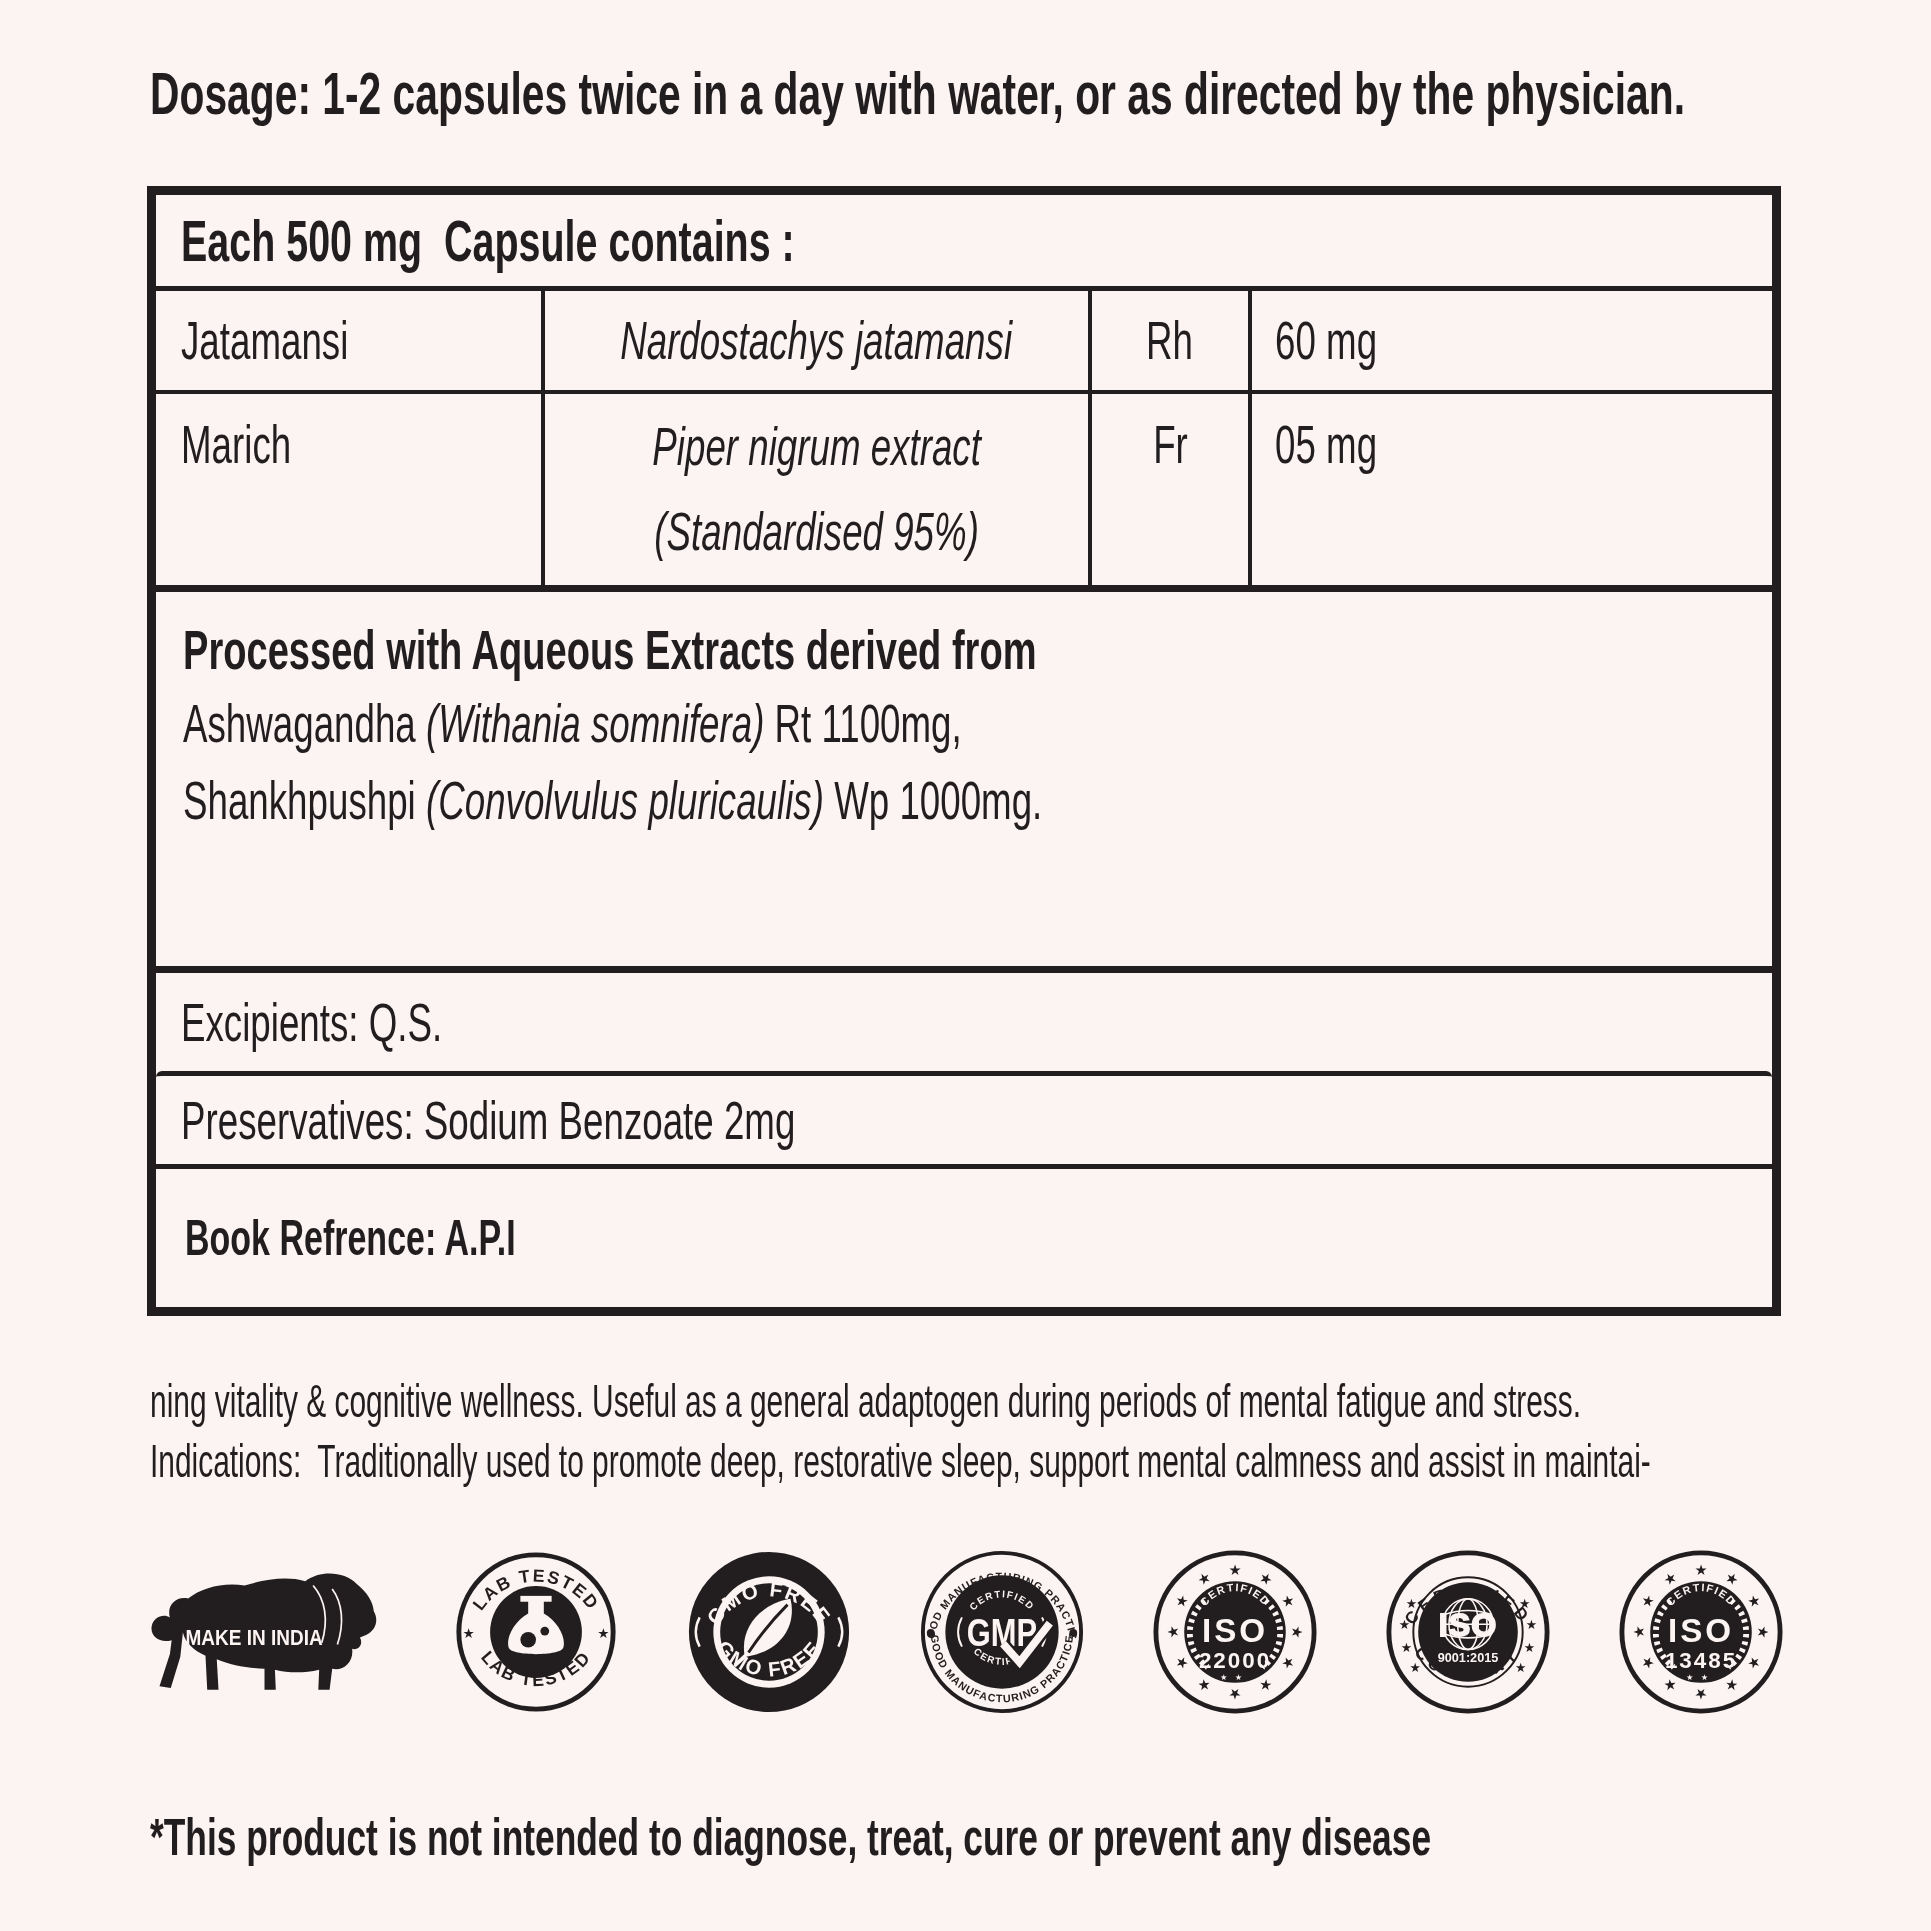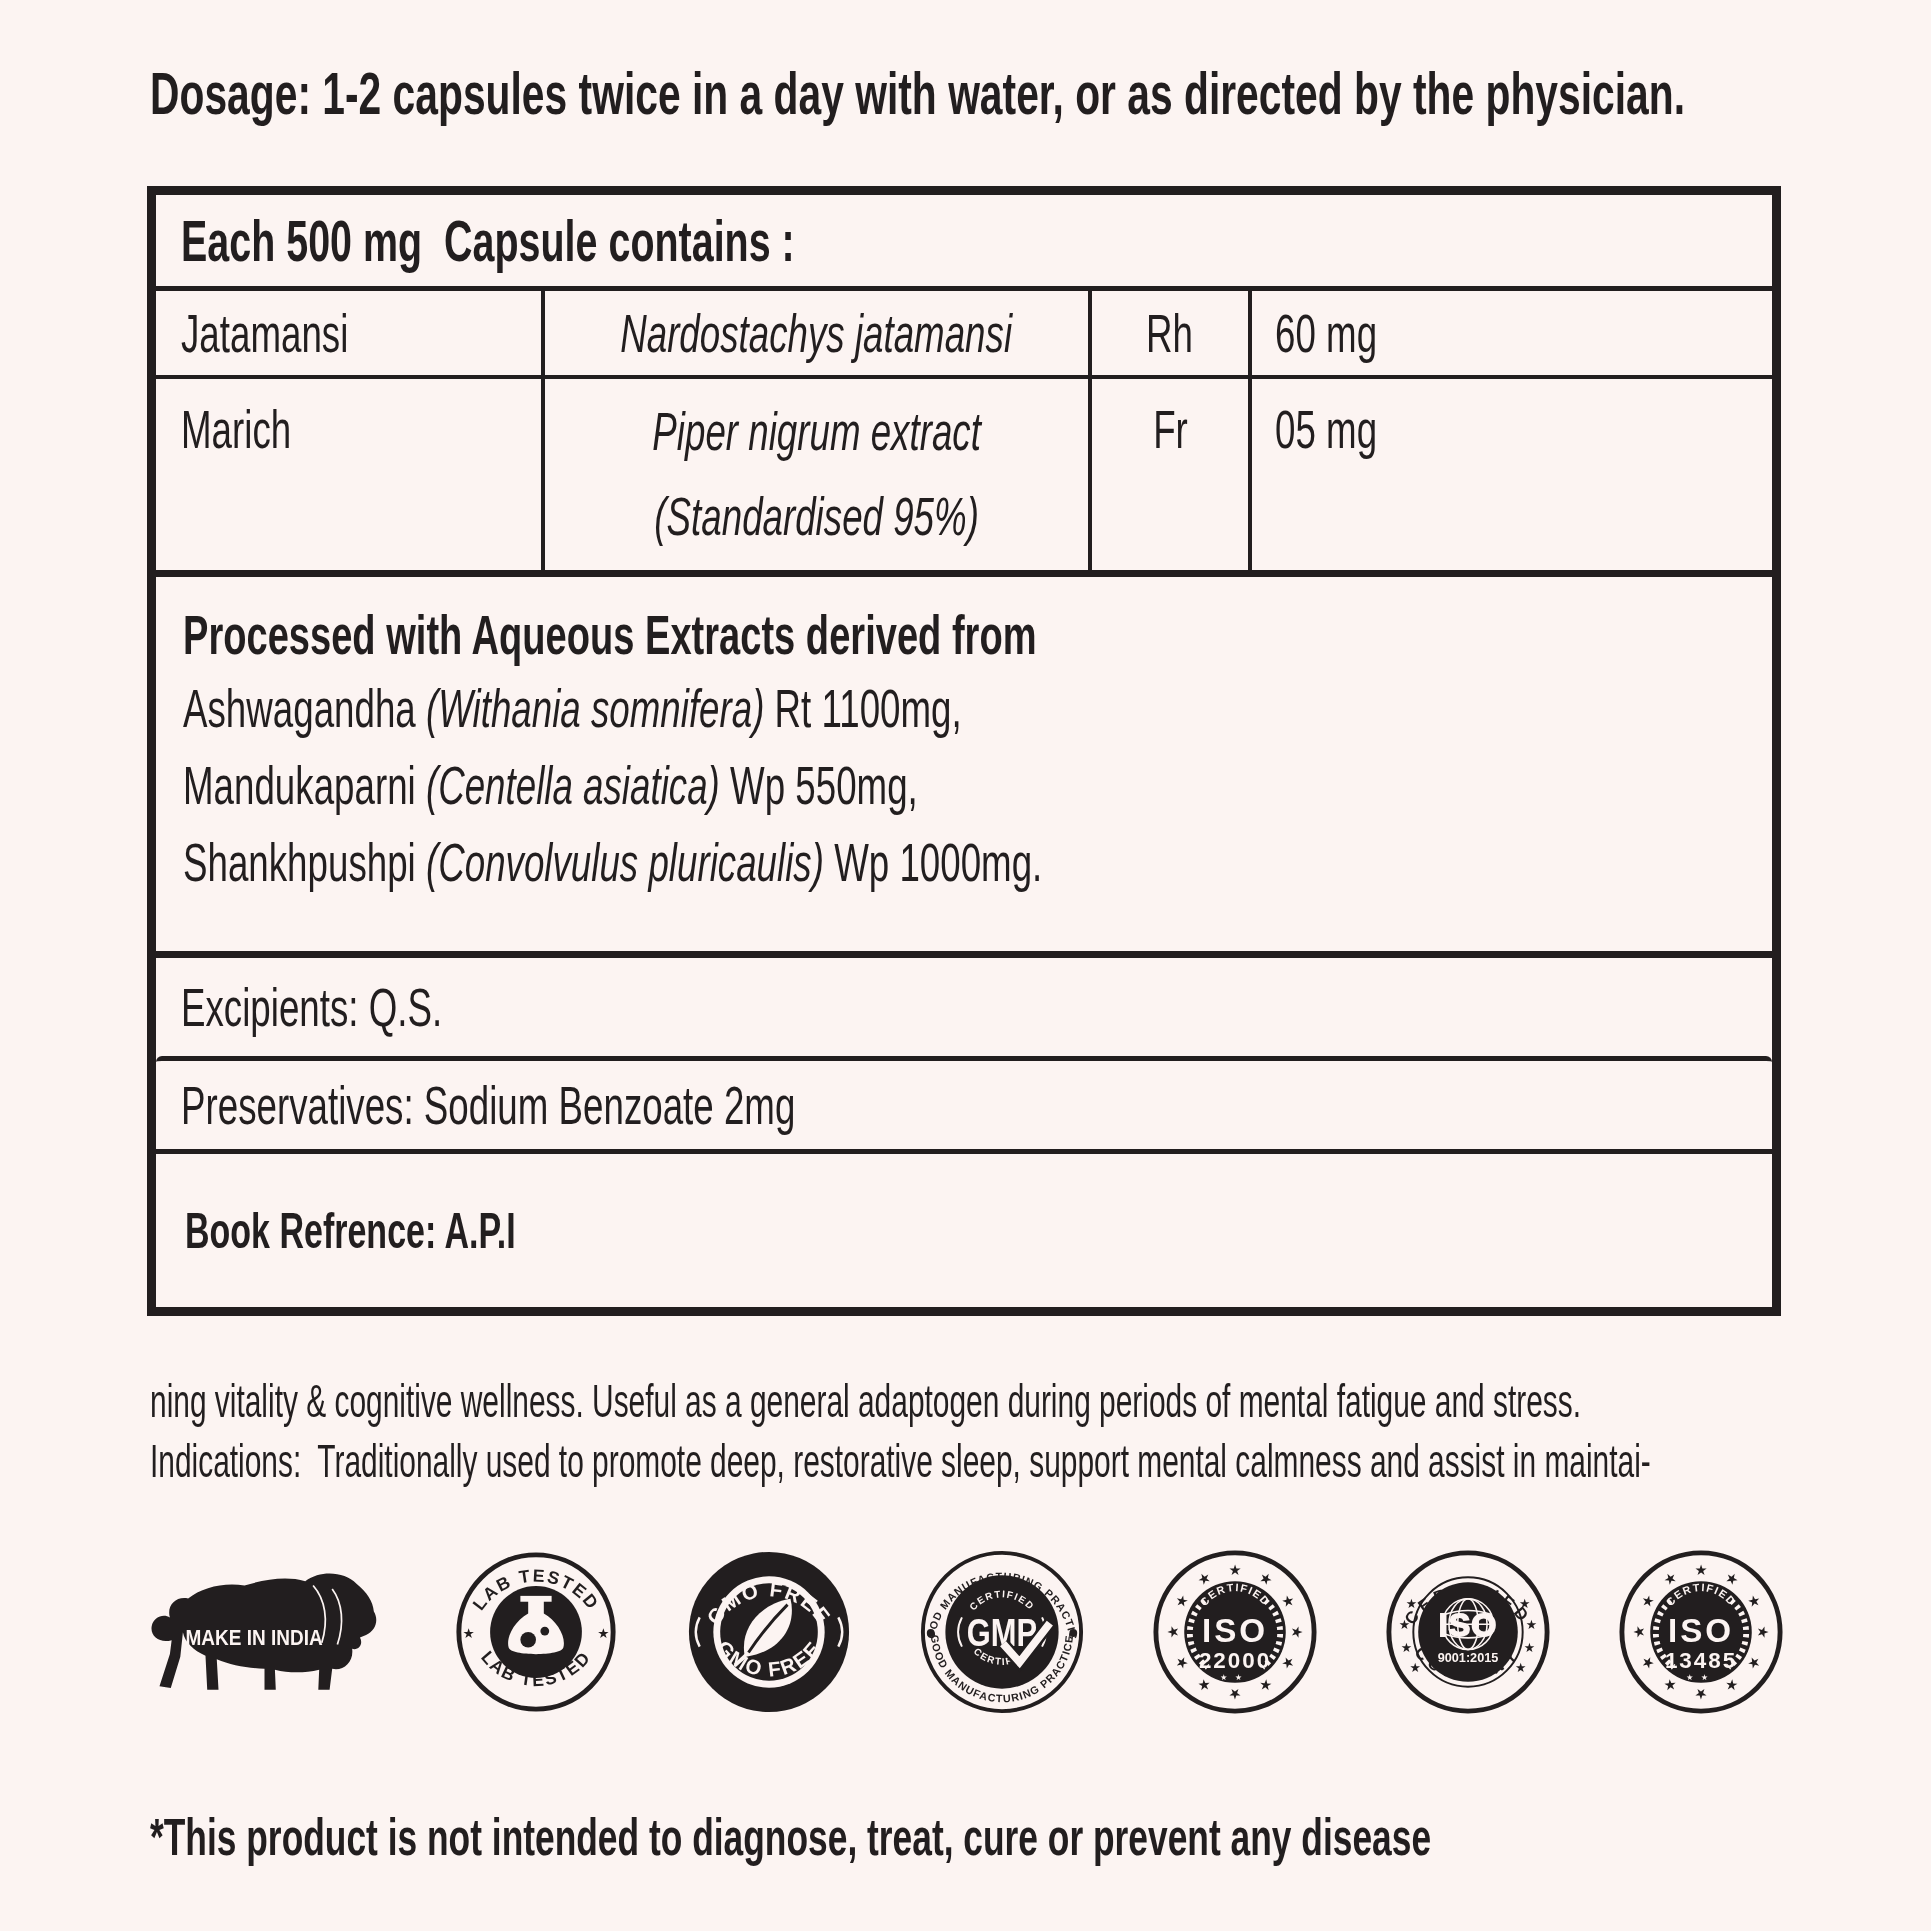--- a/index.html
+++ b/index.html
@@ -16,21 +16,21 @@
 
   .dosage { position:absolute; left:150px; top:60px; font-size:60px; font-weight:bold; line-height:68px; }
 
   .facts-box { position:absolute; left:147px; top:186px; width:1634px; height:1130px;
                border:9.7px solid var(--ink); display:flex; flex-direction:column; }
   .thead { height:96px; border-bottom:5.8px solid var(--ink); display:flex; align-items:center;
            padding-left:25px; font-size:58px; font-weight:bold; }
   .tgrid { display:grid; grid-template-columns:385px 547px 160px auto; }
   .c { border-left:4.8px solid var(--ink); display:flex; font-size:54px; }
   .c.first { border-left:none; }
-  .r1 { height:84px; align-items:center; }
+  .r1 { height:99px; align-items:center; }
   .r2 { height:195px; align-items:flex-start; border-top:4.8px solid var(--ink); padding-top:9.7px; }
   .cl { justify-content:flex-start; padding-left:25px; }
   .cc { justify-content:center; }
   .cq { justify-content:flex-start; padding-left:23px; }
   .r1.cl,.r1.cc,.r1.cq { line-height:97px; }
   .r2 .ln { line-height:81px; }
   .two-lines { display:flex; flex-direction:column; align-items:center; line-height:85px;text-align:right; }
 
   .processed { border-top:7.7px solid var(--ink); height:381px; padding:23px 0 0 27px; }
   .p-head { font-size:56px; font-weight:bold; line-height:70px; }
@@ -96,21 +96,20 @@
           <span class="cx oc ln">Fr</span>
         </div>
       <div class="c r2 cq">
           <span class="cx ln">05 mg</span>
         </div>
     </div>
 
     <div class="processed">
       <div class="p-head"><span class="cx">Processed with Aqueous Extracts derived from</span></div>
       <div class="p-line"><span class="cx"><span>Ashwagandha</span><span> </span><i>(Withania somnifera)</i><span> </span><span>Rt 1100mg,</span></span></div>
-      <div class="p-line"><span class="cx"><span>Mandukaparni</span><span> </span><i>(Centella asiatica)</i><span> </span><span>Wp 550mg,</span></span></div>
       <div class="p-line"><span class="cx"><span>Shankhpushpi</span><span> </span><i>(Convolvulus pluricaulis)</i><span> </span><span>Wp 1000mg.</span></span></div>
     </div>
 
     <div class="simple-row excipients">
         <span class="cx">Excipients: Q.S.</span>
       </div>
     <div class="simple-row preservatives">
         <span class="cx">Preservatives: Sodium Benzoate 2mg</span>
       </div>
     <div class="simple-row bookref">

